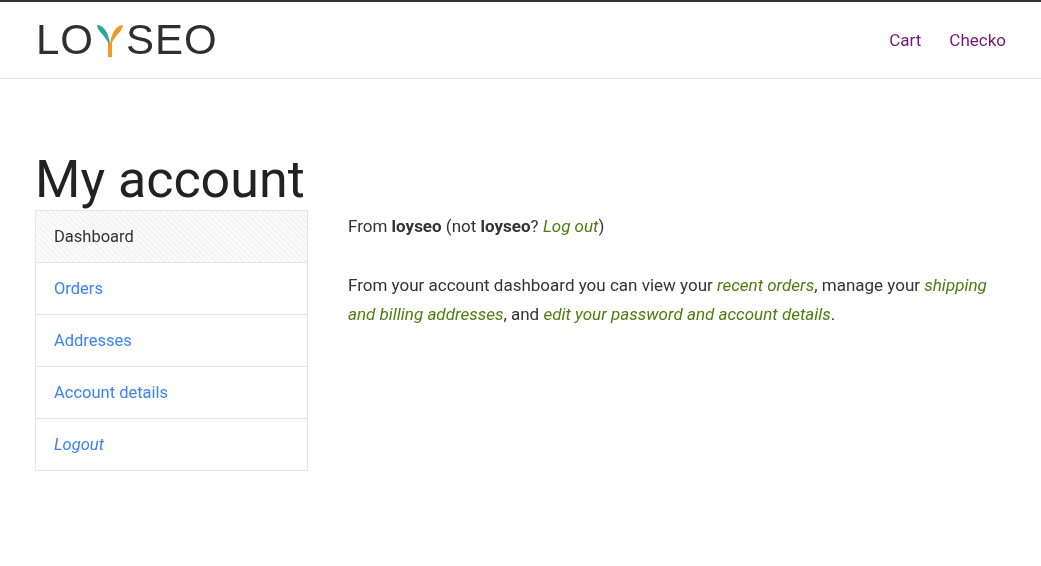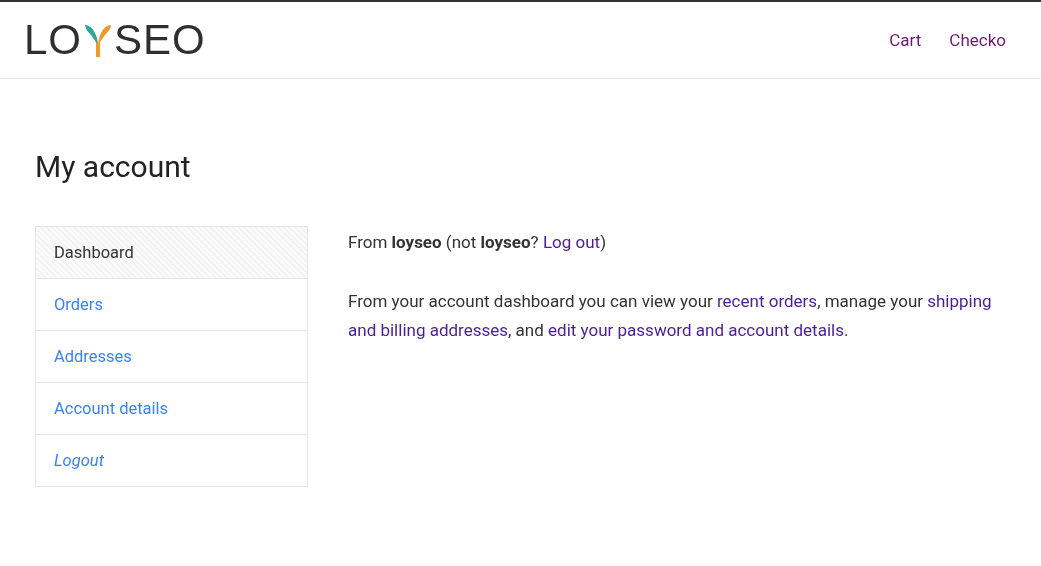--- a/index.html
+++ b/index.html
@@ -18,21 +18,21 @@
     }
     .topbar {
       height: 2px;
       background: #333;
       width: 100%;
     }
     .header {
       display: flex;
       justify-content: space-between;
       align-items: center;
-      padding: 14px 35px 14px 24px;
+      padding: 14px 35px 14px 36px;
       border-bottom: 1px solid #eaeaea;
     }
     .logo {
       display: flex;
       align-items: center;
     }
     .logo-text {
       font-size: 42px;
       font-weight: 500;
       color: #2f2f2f;
@@ -55,24 +55,23 @@
       color: #701a75;
     }
     .nav-item {
       cursor: pointer;
       white-space: nowrap;
     }
     .main {
       padding: 70px 35px 0 35px;
     }
     .page-title {
-      font-size: 30px;
+      font-size: 52px;
       font-weight: 400;
       color: #222;
-      margin-bottom: 42px;
     }
     .content-wrap {
       display: flex;
       gap: 40px;
     }
     .sidebar {
       width: 273px;
       flex-shrink: 0;
       border: 1px solid #e5e5e5;
     }
@@ -100,22 +99,23 @@
       color: #333;
       padding-top: 2px;
     }
     .para1 {
       margin-bottom: 30px;
     }
     .bold {
       font-weight: 700;
     }
     .link-text {
-      color: #4c1d95;
+      color: #4d7c0f;
       cursor: pointer;
+      font-style: italic;
     }
   </style>
 </head>
 <body>
 
 <div class="topbar"></div>
 
 <div class="header">
   <div class="logo">
     <span class="logo-text">

